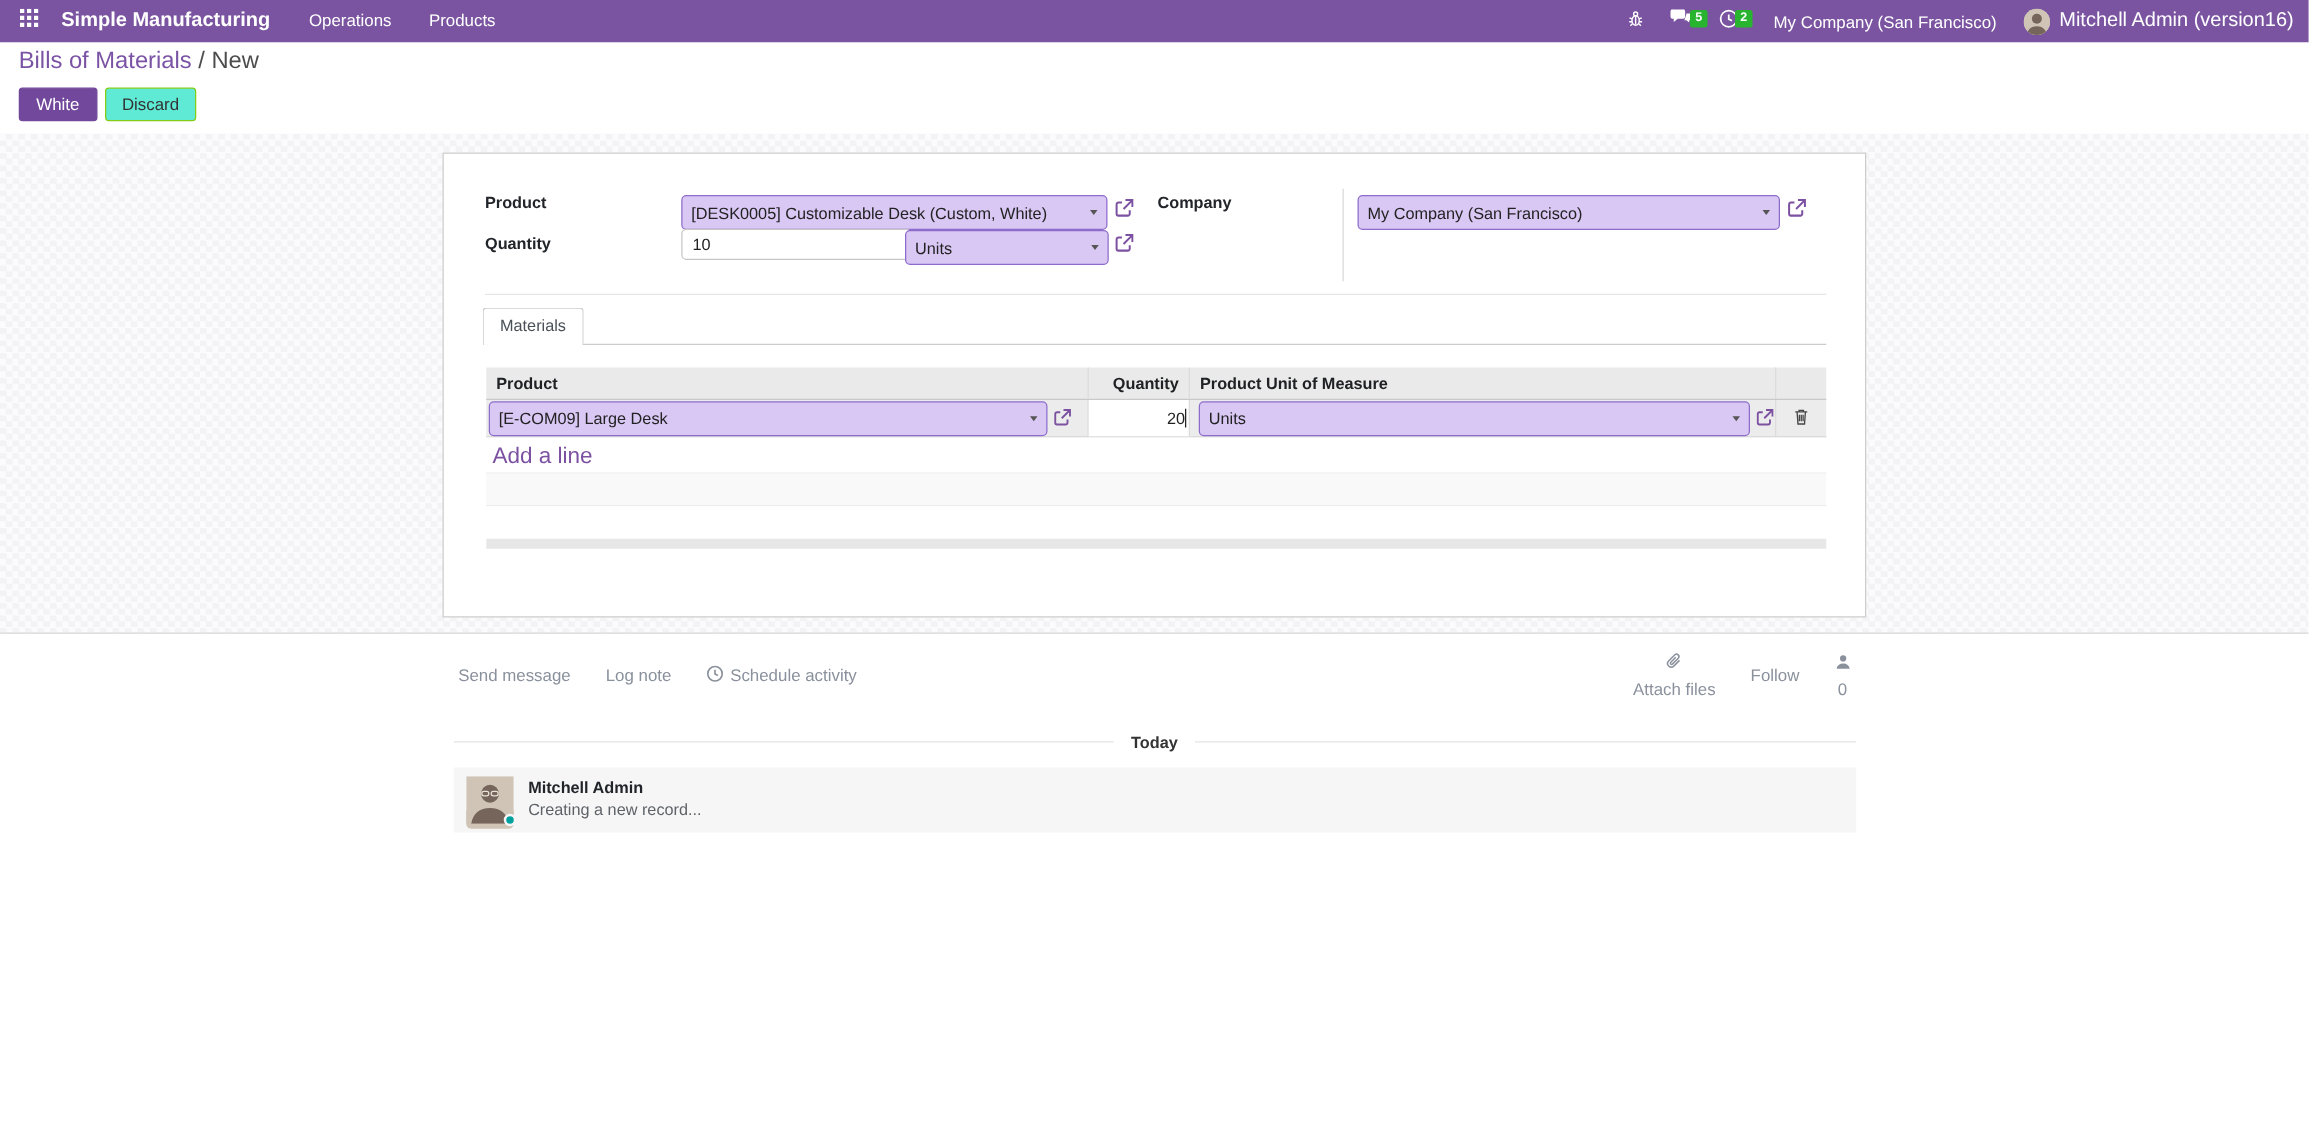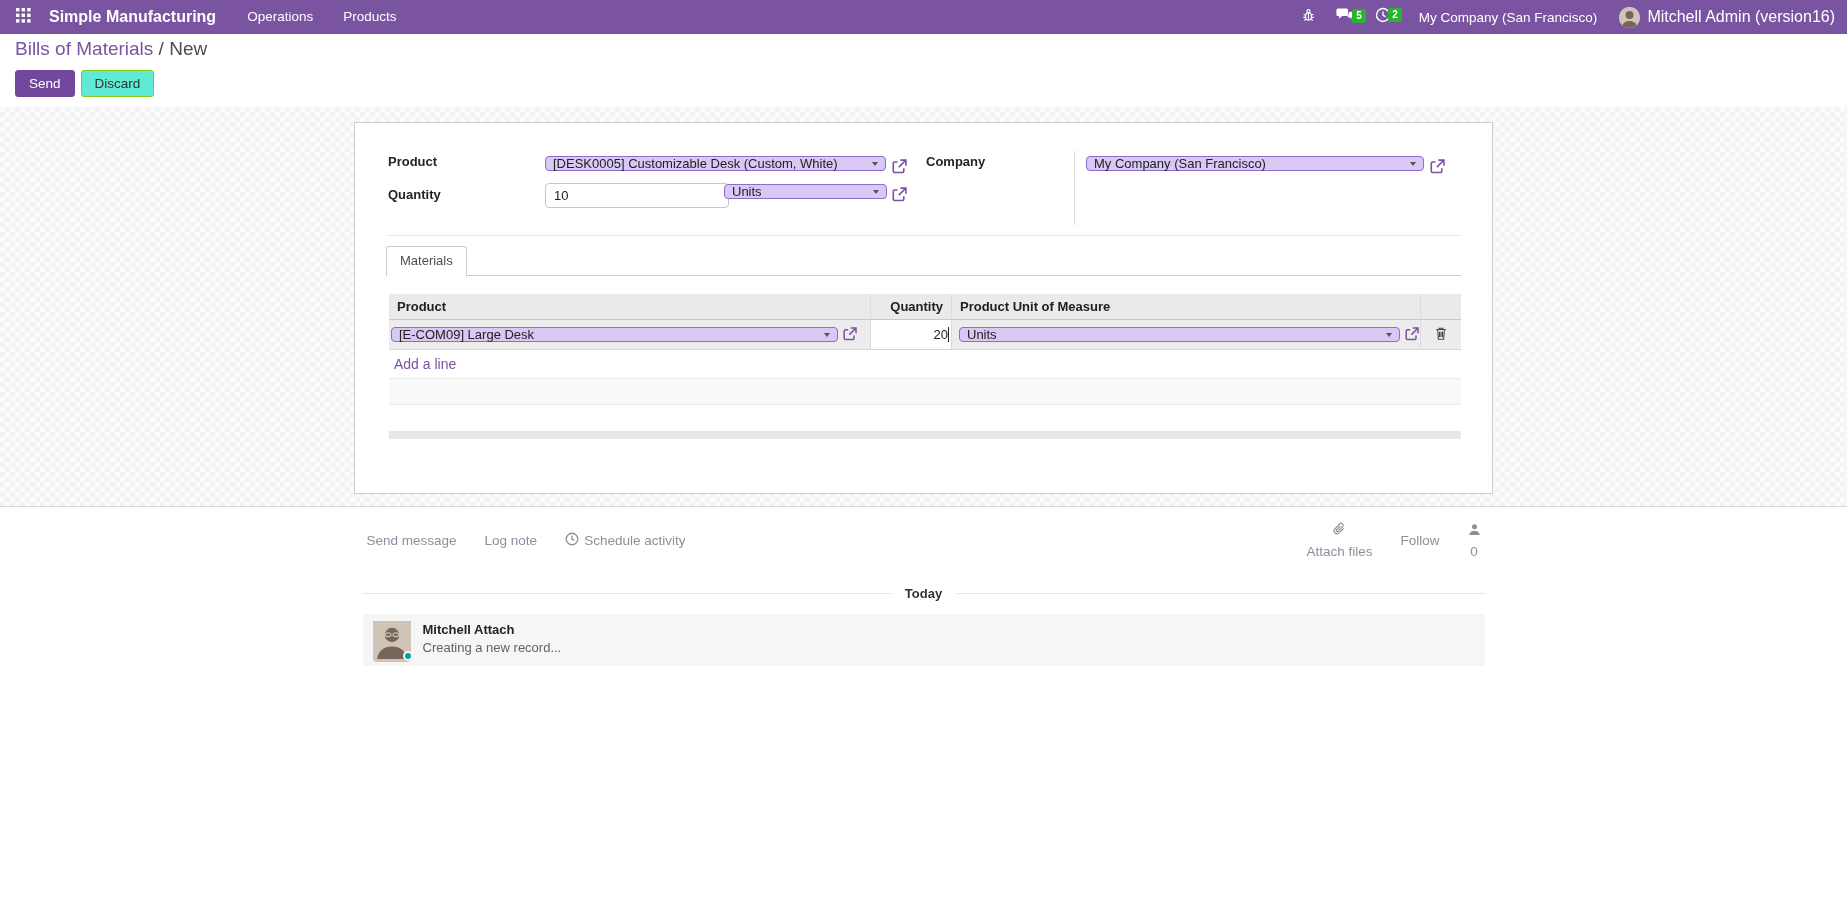--- a/index.html
+++ b/index.html
@@ -25,21 +25,21 @@
   .btn { font-size:13.5px; padding:5px 13px; border-radius:3px; cursor:pointer; }
   .btn-primary { background:#71489b; border:1px solid #71489b; color:#fff; }
   .btn-secondary { background:#5eead4; border:1px solid #84cc16; color:#333; }
 
   
   .main-area { height:400px; position:relative; border-bottom:1px solid #d6d6d6;
     background:repeating-conic-gradient(#f3f2f4 0% 25%, #fbfafc 0% 50%); background-size:10px 10px; }
   .sheet { position:absolute; left:354px; top:15px; width:1139px; height:372px; background:#fff; border:1px solid #ccc; }
 
   .flabel { position:absolute; font-size:13px; font-weight:bold; color:#212529; }
-  .field { display:flex; align-items:center; background:#d9c7f4; border:1px solid #8d6ccb; border-radius:4px; height:15px; padding:0 7px; font-size:13px; color:#222; cursor:pointer; }
+  .field { display:flex; align-items:center; background:#d9c7f4; border:1px solid #8d6ccb; border-radius:4px; height:28px; padding:0 7px; font-size:13px; color:#222; cursor:pointer; }
   .field .ftext { flex:1; white-space:nowrap; overflow:hidden; }
   .caret { width:0; height:0; border-left:3.5px solid transparent; border-right:3.5px solid transparent; border-top:4px solid #555; margin-left:6px; flex:none; }
   .extlink { position:absolute; width:15px; height:15px; cursor:pointer; }
   .qty-input { position:absolute; height:25px; border:1px solid #c6c6c6; border-radius:4px; font-size:13px; color:#222; padding:0 8px; font-family:"Liberation Sans",sans-serif; background:#fff; }
   .group-divider { position:absolute; border-left:1px solid #d9d9d9; }
   .group-underline { position:absolute; border-top:1px solid #e6e6e6; }
 
   
   .tab { position:absolute; left:31px; top:123px; height:30px; background:#fff; border:1px solid #ccc; border-bottom:none; border-radius:3px 3px 0 0; padding:0 13px; line-height:28px; font-size:13px; color:#495057; z-index:2; cursor:pointer; }
   .tab-underline { position:absolute; left:33px; width:1073px; top:152px; border-top:1px solid #ccc; }
@@ -55,21 +55,21 @@
   .trow > div { border-right:1px solid #dcdcdc; display:flex; align-items:center; }
   .trow > div:last-child { border-right:none; }
   .cell-product { padding:0 4px 0 2px; }
   .cell-product .field { width:447px; margin-right:5px; }
   .cell-qty { background:#fff; justify-content:flex-end; padding-right:2px; color:#222; }
   .cursor { display:inline-block; width:1px; height:15px; background:#222; vertical-align:-3px; }
   .cell-uom { padding-left:7px; }
   .cell-uom .field { width:441px; margin-right:5px; }
   .cell-del { justify-content:center; cursor:pointer; }
   .rowlink { position:relative; width:15px; height:15px; flex:none; cursor:pointer; }
-  .add-line { height:29px; display:flex; align-items:center; padding-left:5px; font-size:14px; color:#7c51a1; border-bottom:1px solid #ececec; cursor:pointer; background:#fff; }
+  .add-line { height:29px; display:flex; align-items:center; padding-left:5px; font-size:18px; color:#7c51a1; border-bottom:1px solid #ececec; cursor:pointer; background:#fff; }
   .empty-stripe { height:26px; background:#f9f9f9; border-bottom:1px solid #ececec; }
   .empty-white { height:26px; background:#fff; }
   .scroll-bar { position:absolute; left:34px; top:308px; width:1072px; height:8px; background:#e7e7e7; }
 
   
   .chatter { width:1122px; margin:0 auto; padding-top:15px; }
   .chatter-top { display:flex; align-items:center; font-size:13.5px; color:#8a919c; padding:0 4px; }
   .chat-btn { display:flex; align-items:center; gap:5px; margin-right:28px; cursor:pointer; white-space:nowrap; }
   .chatter-top .right { margin-left:auto; display:flex; align-items:center; }
   .chatter-top .right .chat-btn { margin-right:0; margin-left:28px;flex-direction:column; }
@@ -149,21 +149,21 @@
       <span>Mitchell Admin (version16)</span>
     </div>
   </div>
 </div>
 
 <div class="control-panel">
   <div class="breadcrumb">
     <span class="bc-link">Bills of Materials</span><span> / </span><span>New</span>
   </div>
   <div class="btn-row">
-    <button class="btn btn-primary">Send</button>
+    <button class="btn btn-primary">White</button>
     <button class="btn btn-secondary">Discard</button>
   </div>
 </div>
 
 <div class="main-area">
   <div class="sheet">
 
     <div class="flabel" style="left:33px; top:31px;">Product</div>
     <div class="field" style="position:absolute; left:190px; top:33px; width:341px;">
       <span class="ftext">[DESK0005] Customizable Desk (Custom, White)</span>
@@ -312,17 +312,17 @@
             <rect width="38" height="38" fill="#cfc4b6"></rect>
             <circle cx="19" cy="14" r="7.2" fill="#76655a"></circle>
             <path d="M4 38c1.2-8.3 6.8-12.6 15-12.6S32.8 29.7 34 38z" fill="#76655a"></path>
             <rect x="12.5" y="12" width="5.5" height="3.6" rx="1.6" fill="none" stroke="#e8e2d8" stroke-width="1"></rect>
             <rect x="20" y="12" width="5.5" height="3.6" rx="1.6" fill="none" stroke="#e8e2d8" stroke-width="1"></rect>
           </svg>
       </span>
       <span class="status-dot"></span>
     </div>
     <div class="msg-body">
-      <div class="msg-author">Mitchell Attach</div>
+      <div class="msg-author">Mitchell Admin</div>
       <div class="msg-text">Creating a new record...</div>
     </div>
   </div>
 </div>
 
 </body></html>

